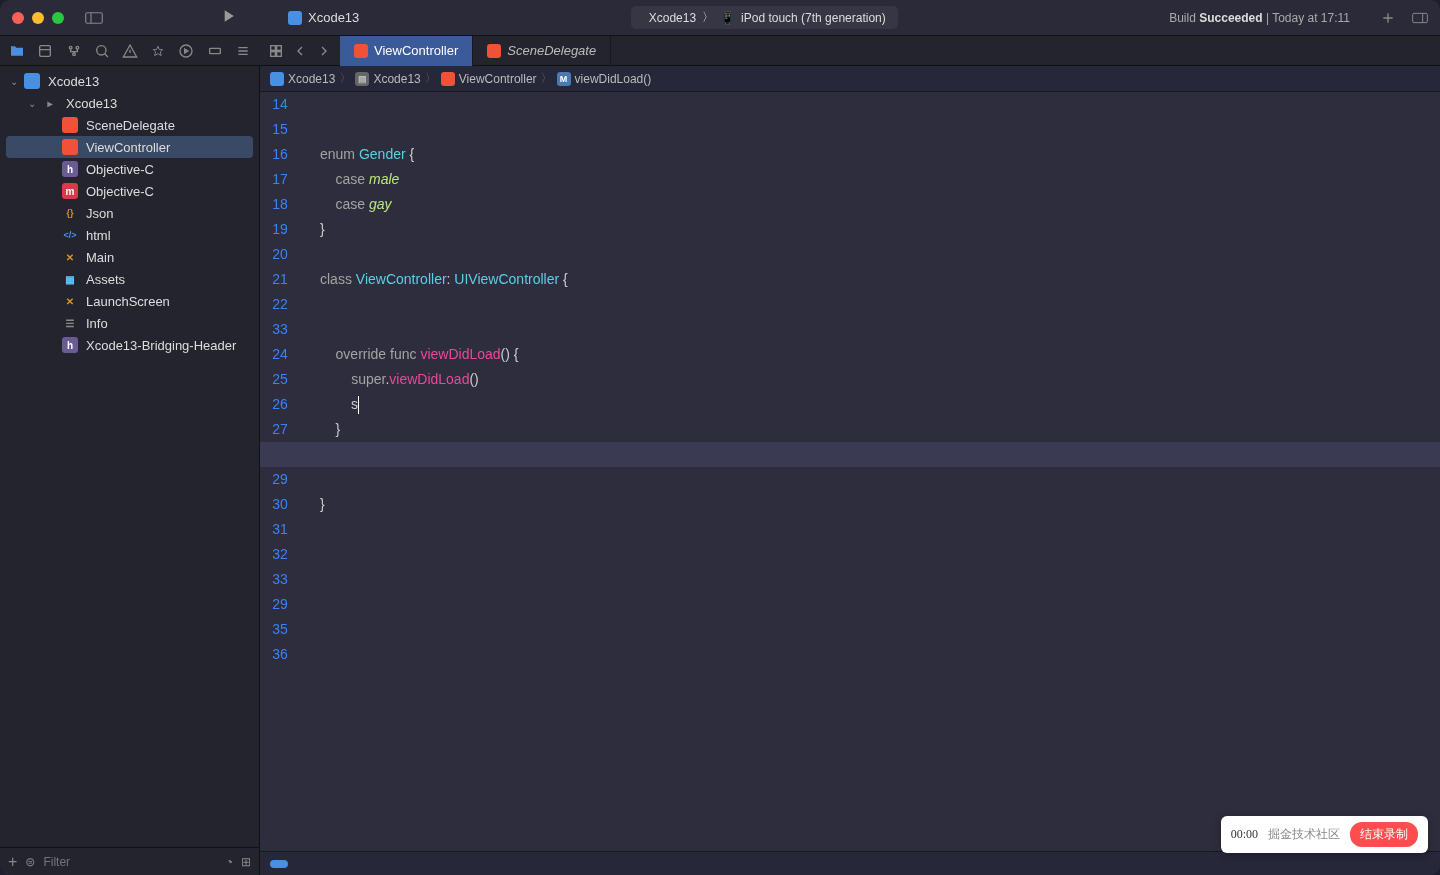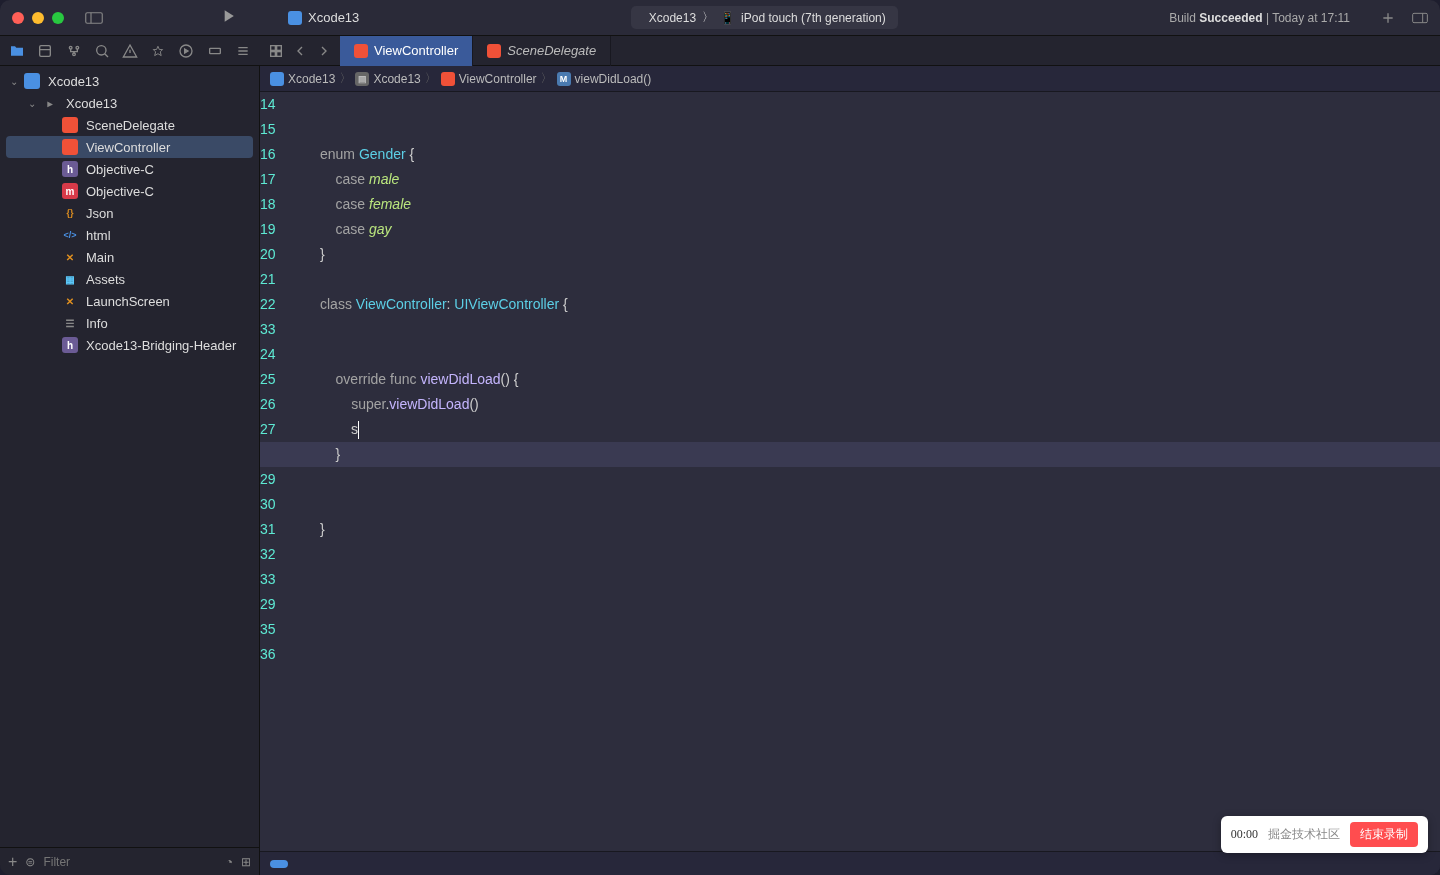--- a/index.html
+++ b/index.html
@@ -71,40 +71,40 @@
 .editor-area { flex: 1; display: flex; flex-direction: column; background: #2d2d3d; }
 .jumpbar { height: 26px; background: #27273a; border-bottom: 1px solid #181820; display: flex; align-items: center; font-size: 12px; padding: 0 10px; gap: 4px; color: #bbb; }
 .jumpbar .sep { color: #666; }
 .jumpbar .jb-icon { width: 14px; height: 14px; border-radius: 3px; display: inline-flex; align-items: center; justify-content: center; font-size: 9px; font-weight: 600; }
 .jb-icon.proj { background: #4a90e2; }
 .jb-icon.folder { background: #666; }
 .jb-icon.swift { background: #f05138; }
 .jb-icon.method { background: #4a7ab0; color: #fff; }
 
 .code { flex: 1; display: flex; font-family: "SF Mono", Menlo, monospace; font-size: 14px; line-height: 25px; overflow: auto; position: relative; }
-.gutter { width: 50px; text-align: left; padding-right: 10px; color: #5eead4; user-select: none; }
+.gutter { width: 50px; text-align: center; padding-right: 10px; color: #3b82f6; user-select: none; }
 .lines { flex: 1; padding-left: 10px; position: relative; }
 .lines .cursor-line { position: absolute; left: -60px; right: 0; height: 25px; background: #3a3a52; z-index: 0; }
 .lines pre { position: relative; z-index: 1; margin: 0; font-family: inherit; }
 .tok-kw { color: #a3a3a3; }
 .tok-type { color: #5ccfe6; }
-.tok-func { color: #c4b5fd; }
+.tok-func { color: #ec4899; }
 .tok-enum { color: #bae67e; font-style: italic; }
 .tok-prop { color: #d4d4f0; }
 .cursor { display: inline-block; width: 1px; height: 18px; background: #fff; vertical-align: middle; animation: blink 1s infinite; }
 @keyframes blink { 50% { opacity: 0; } }
 
 .editor-bottom { height: 24px; background: #27273a; border-top: 1px solid #181820; display: flex; align-items: center; padding: 0 10px; }
 .editor-bottom .pill { width: 18px; height: 8px; background: #4a90e2; border-radius: 4px; }
 
 
 .rec-overlay { position: absolute; right: 12px; bottom: 22px; background: #fff; border-radius: 6px; padding: 6px 10px; display: flex; align-items: center; gap: 10px; font-size: 12px; box-shadow: 0 2px 8px rgba(0,0,0,0.3); }
 .rec-overlay .timer { color: #333; font-family: Liberation Serif, serif; }
 .rec-overlay .watermark { color: #888; }
-.rec-overlay .stop-btn { background: #ff4d4f; color: #fff; padding: 4px 10px; border-radius: 4px; font-size: 12px; }
+.rec-overlay .stop-btn { background: #ff4d4f; color: #fff; padding: 4px 10px; border-radius: 12px; font-size: 12px; }
 </style>
 </head>
 <body>
 
 <div class="titlebar">
   <div class="traffic-lights">
     <div class="tl red"></div>
     <div class="tl yellow"></div>
     <div class="tl green"></div>
   </div>
@@ -366,21 +366,20 @@
           <div>33</div>
           <div>29</div>
           <div>35</div>
           <div>36</div>
         </div>
       <div class="lines" id="lines">
           <pre>&nbsp;</pre>
           <pre>&nbsp;</pre>
           <pre><span class="tok-kw">enum</span> <span class="tok-type">Gender</span> {</pre>
           <pre>    <span class="tok-kw">case</span> <span class="tok-enum">male</span></pre>
-          <pre>    <span class="tok-kw">case</span> <span class="tok-enum">female</span></pre>
           <pre>    <span class="tok-kw">case</span> <span class="tok-enum">gay</span></pre>
           <pre>}</pre>
           <pre>&nbsp;</pre>
           <pre><span class="tok-kw">class</span> <span class="tok-type">ViewController</span>: <span class="tok-type">UIViewController</span> {</pre>
           <pre>&nbsp;</pre>
           <pre>&nbsp;</pre>
           <pre>    <span class="tok-kw">override</span> <span class="tok-kw">func</span> <span class="tok-func">viewDidLoad</span>() {</pre>
           <pre>        <span class="tok-kw">super</span>.<span class="tok-func">viewDidLoad</span>()</pre>
           <pre>        s<span class="cursor"></span></pre>
           <div class="cursor-line" style="top: 350px;"></div>

